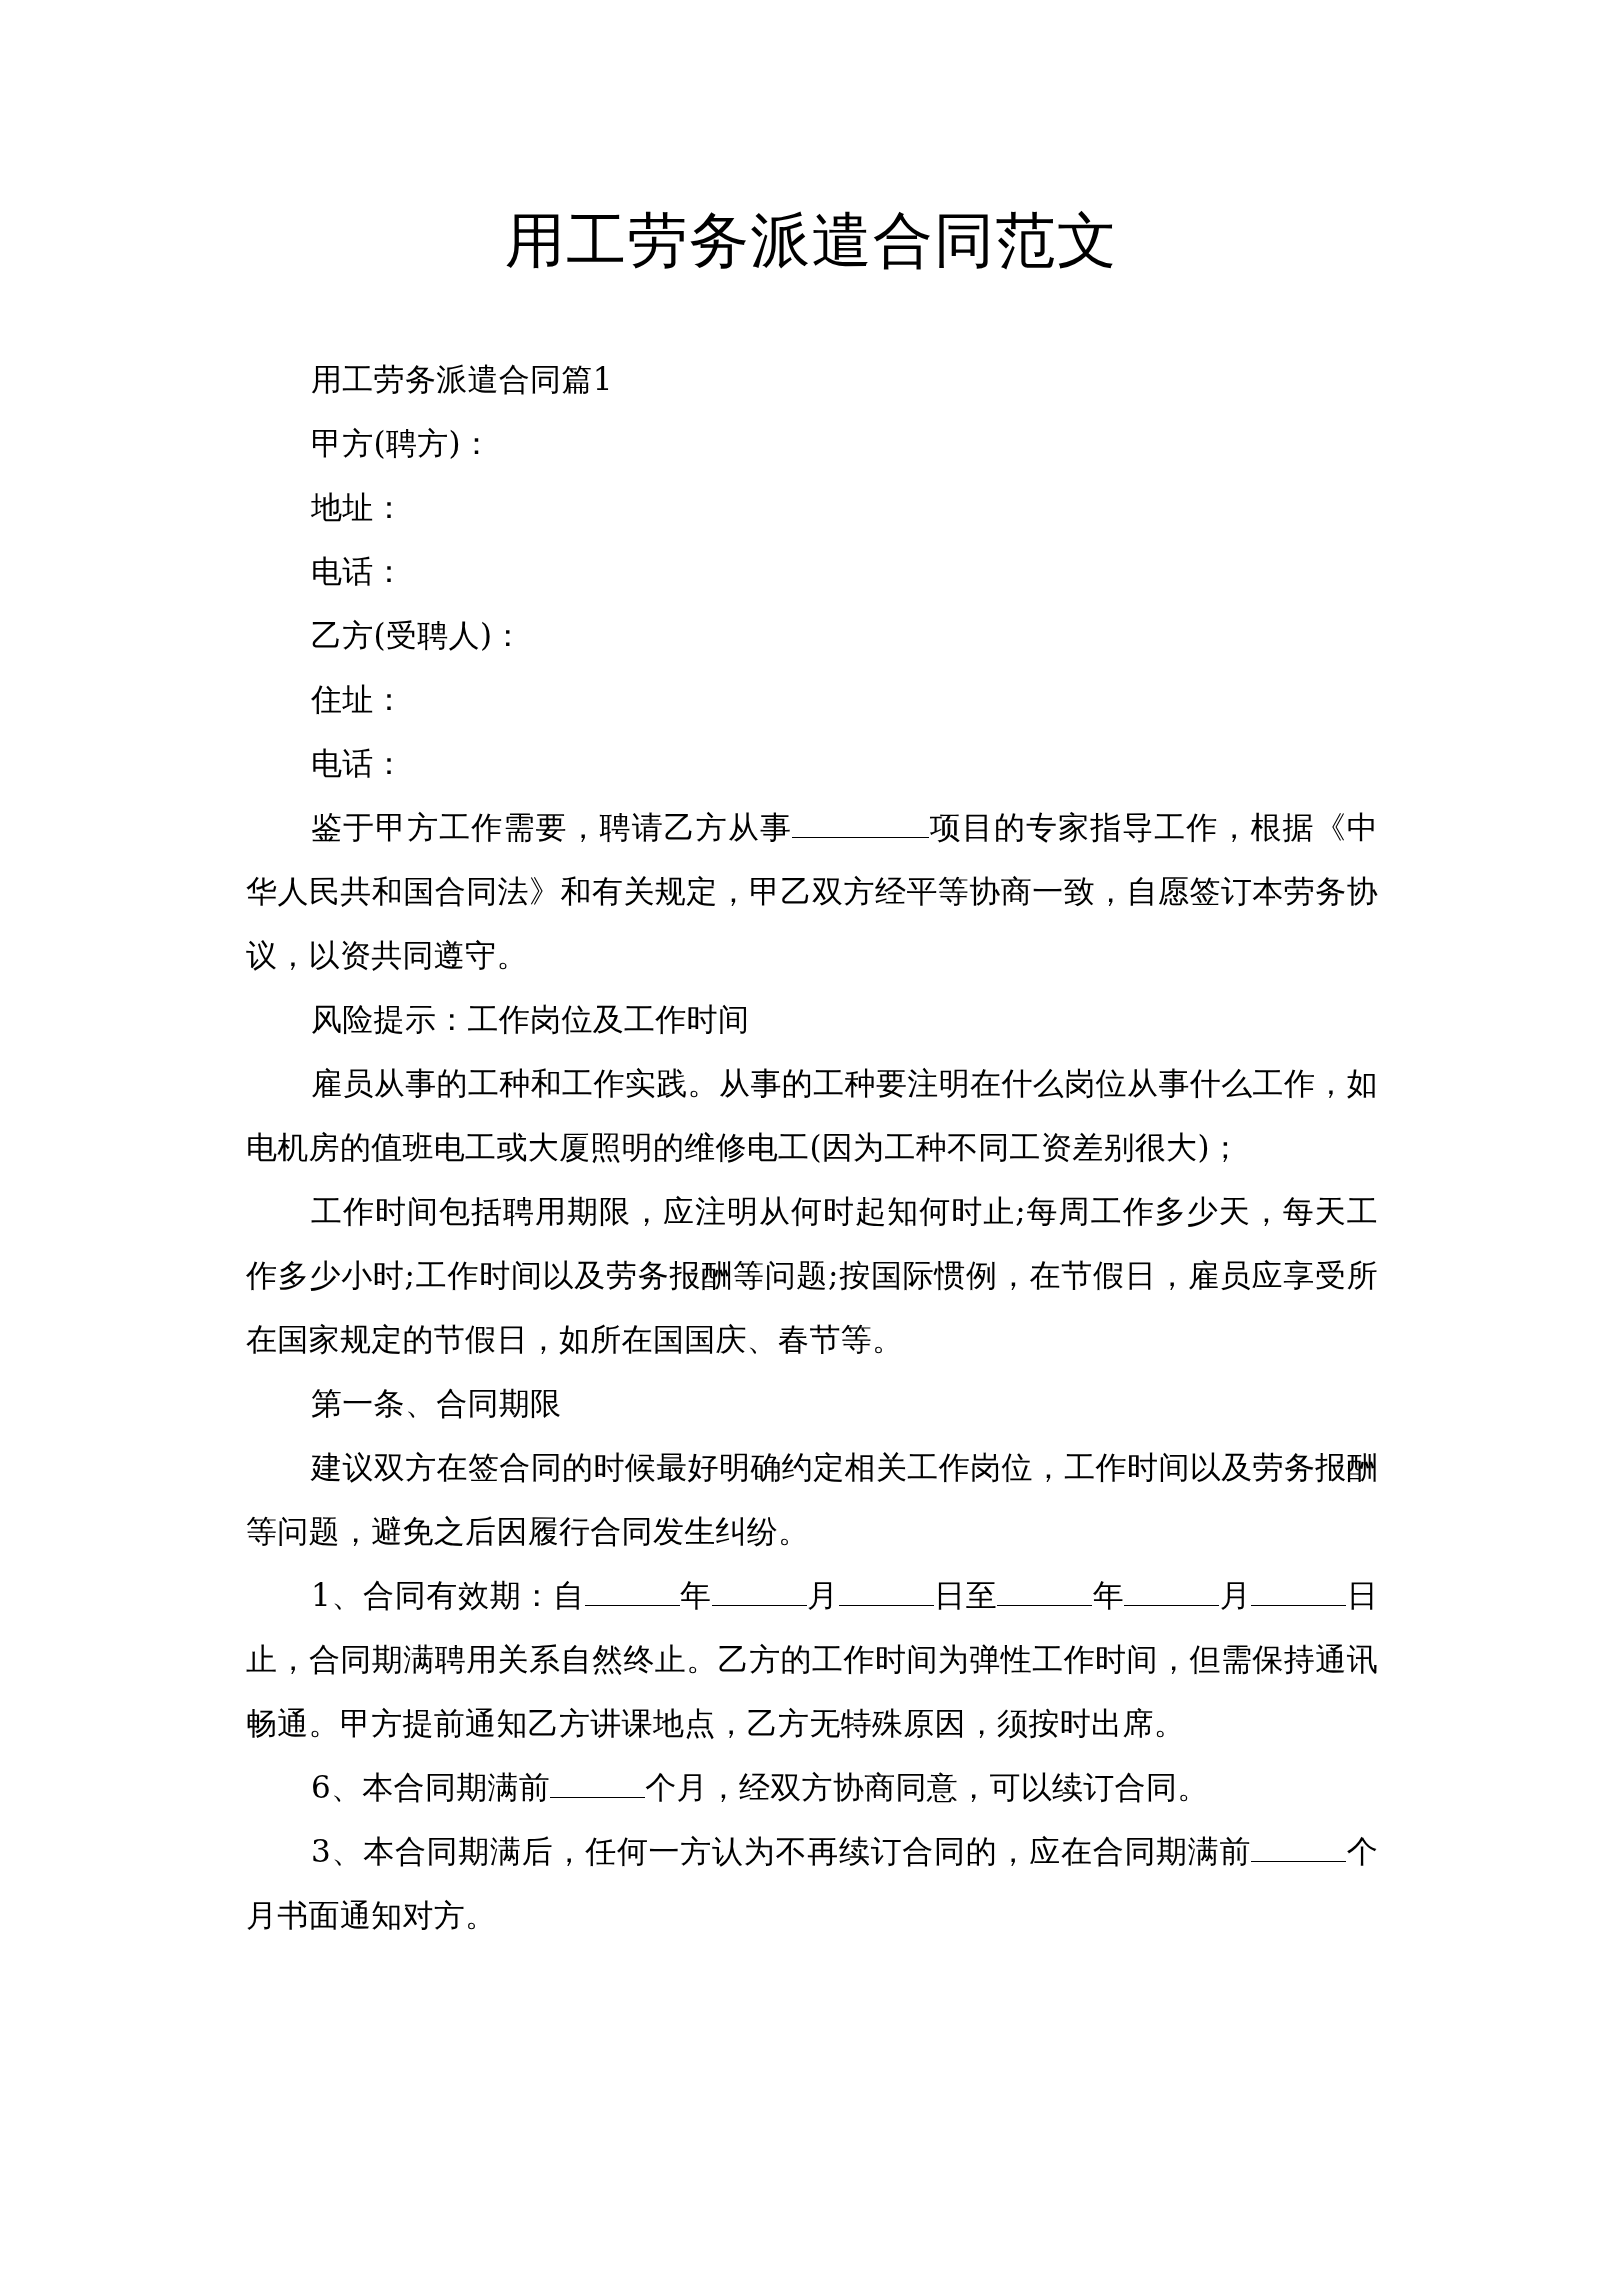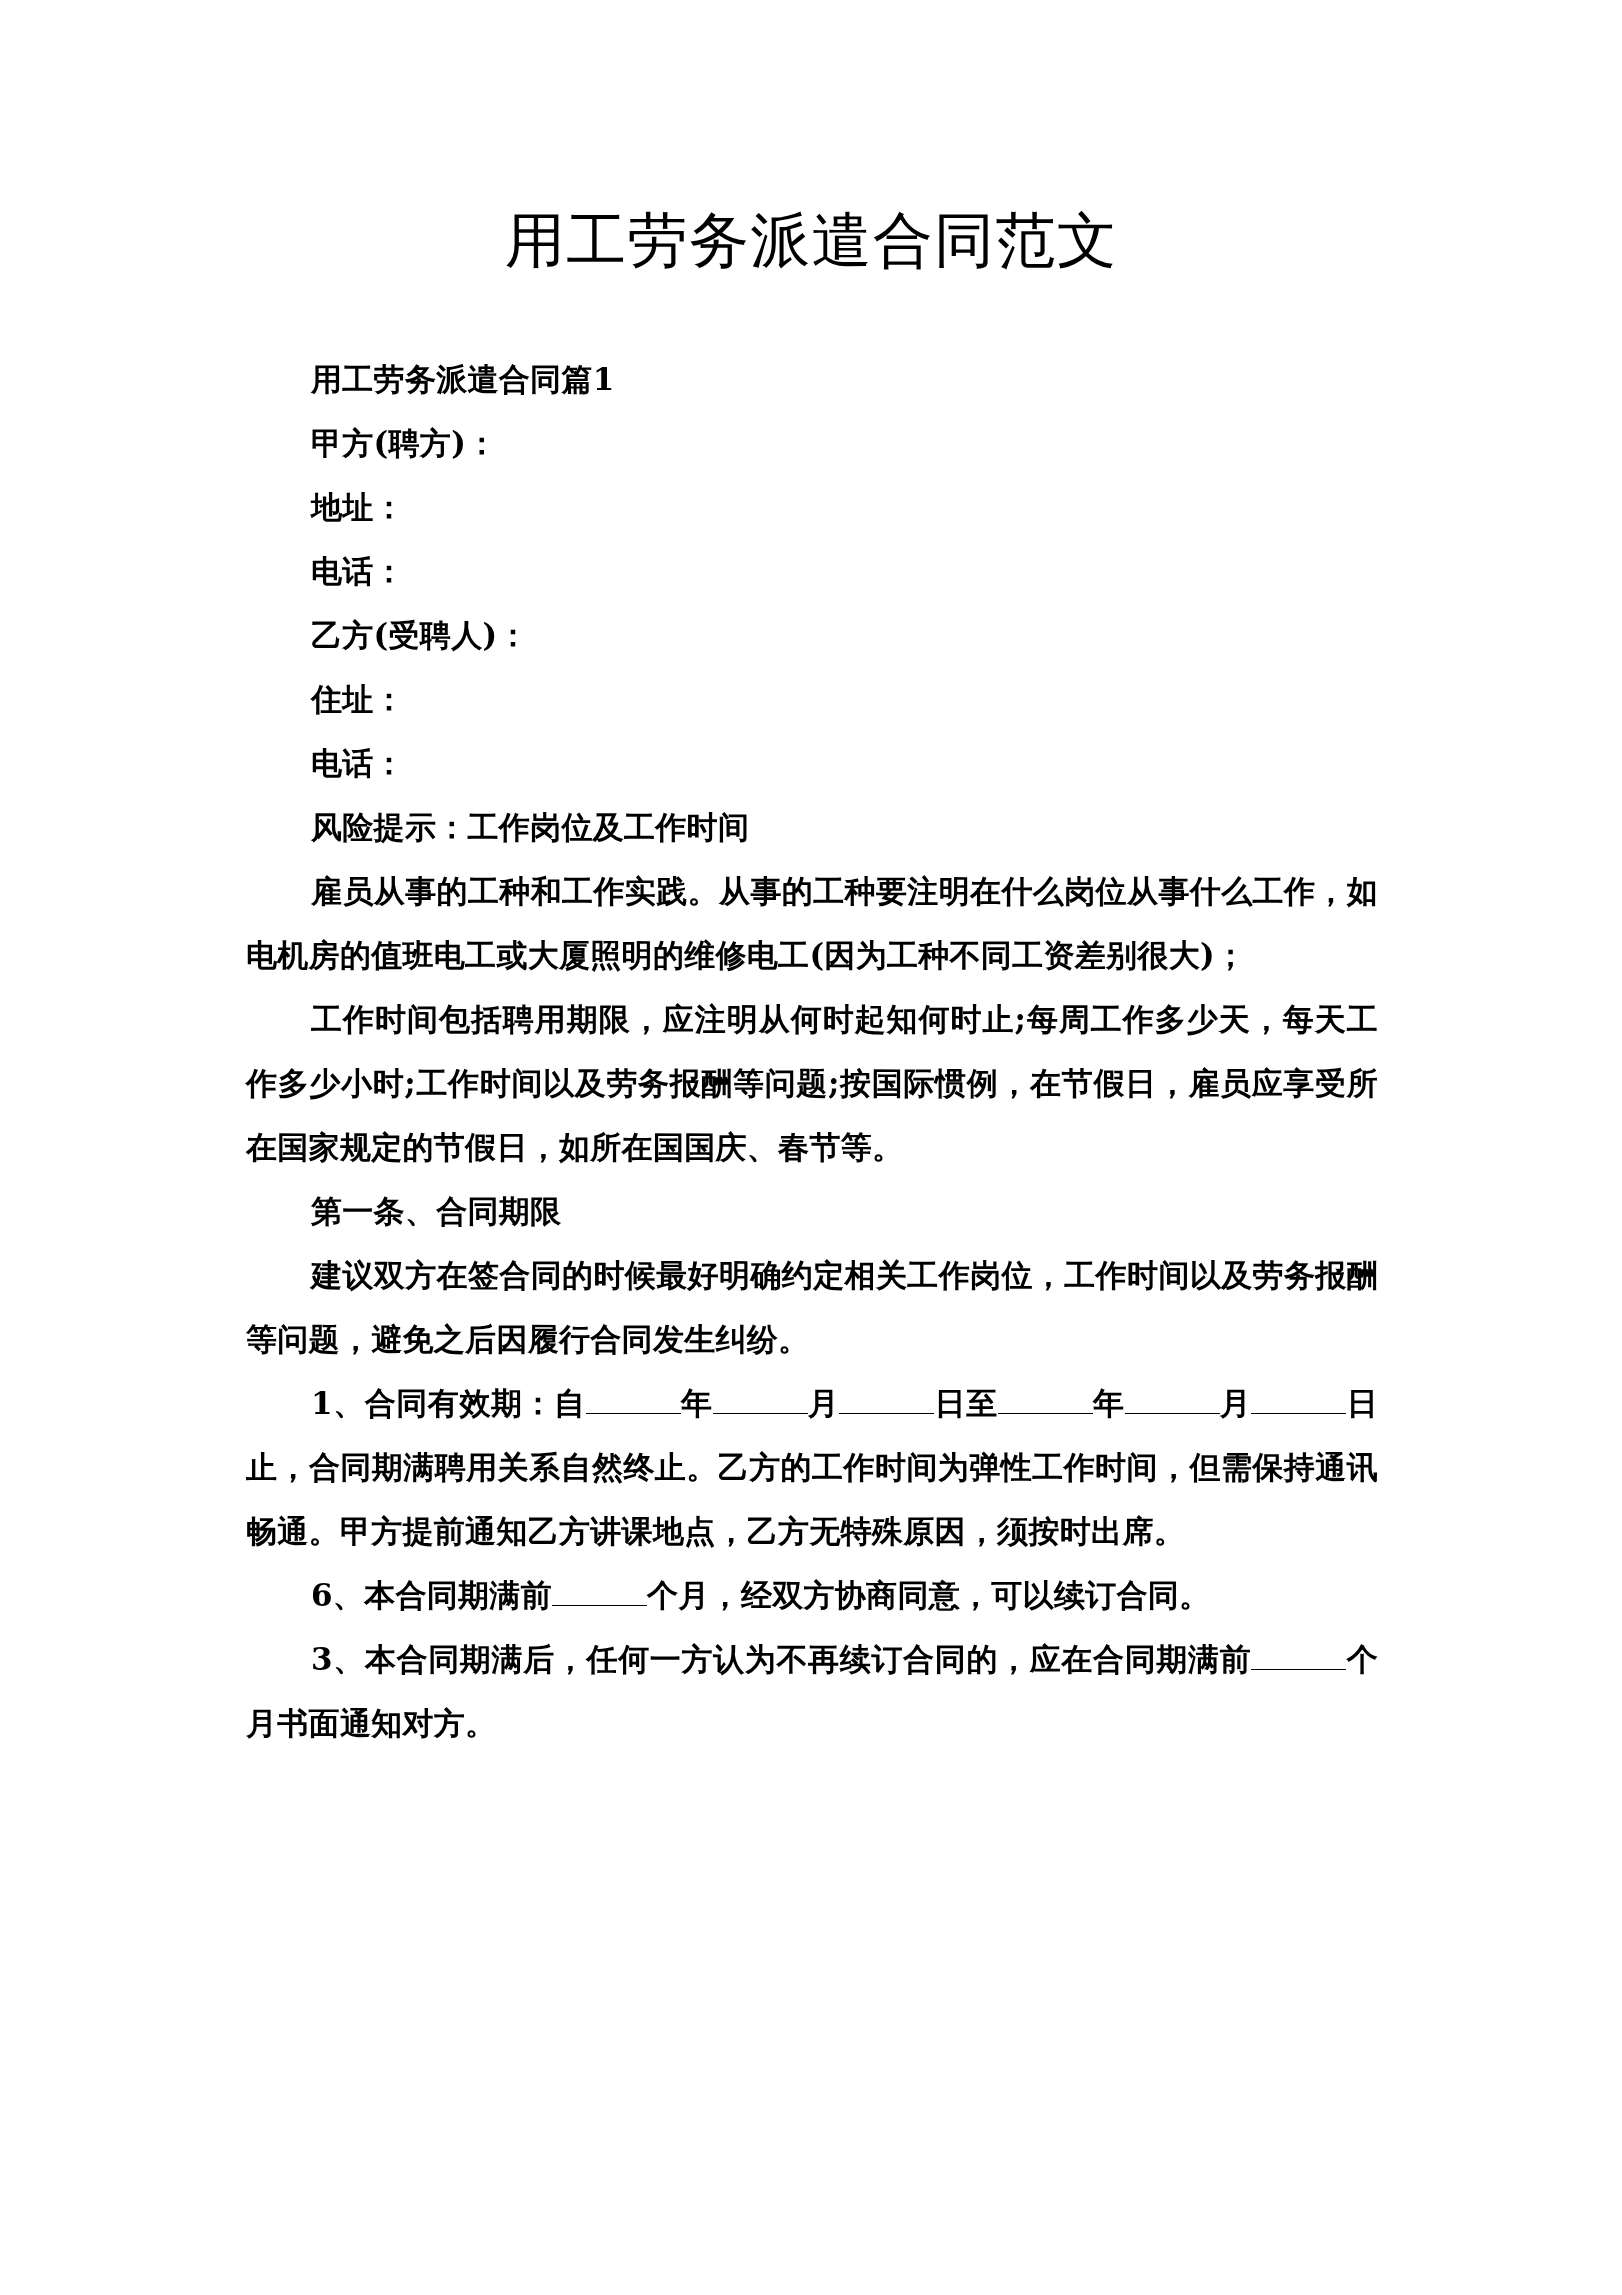--- a/index.html
+++ b/index.html
@@ -43,21 +43,20 @@
     }
     .para {
       font-size: 31px;
       line-height: 64px;
       margin: 0;
       text-indent: 65px;
       text-align: justify;
       text-align-last: left;
       letter-spacing: 0.3px;
       word-break: break-all;
-      font-weight: bold;
     }
     .blank {
       display: inline-block;
       border-bottom: 1.3px solid #000;
       height: 26px;
       vertical-align: baseline;
     }
     .blank-long { width: 137px; }
     .blank-short { width: 95px; }
   </style>
@@ -69,20 +68,21 @@
 
   <div class="body-text">
     <p class="para">用工劳务派遣合同篇1</p>
     <p class="para">甲方(聘方)：</p>
     <p class="para">地址：</p>
     <p class="para">电话：</p>
     <p class="para">乙方(受聘人)：</p>
     <p class="para">住址：</p>
     <p class="para">电话：</p>
 
+    <p class="para"><span>鉴于甲方工作需要，聘请乙方从事</span><span class="blank blank-long"></span><span>项目的专家指导工作，根据《中华人民共和国合同法》和有关规定，甲乙双方经平等协商一致，自愿签订本劳务协议，以资共同遵守。</span></p>
 
     <p class="para">风险提示：工作岗位及工作时间</p>
     <p class="para">雇员从事的工种和工作实践。从事的工种要注明在什么岗位从事什么工作，如电机房的值班电工或大厦照明的维修电工(因为工种不同工资差别很大)；</p>
     <p class="para">工作时间包括聘用期限，应注明从何时起知何时止;每周工作多少天，每天工作多少小时;工作时间以及劳务报酬等问题;按国际惯例，在节假日，雇员应享受所在国家规定的节假日，如所在国国庆、春节等。</p>
     <p class="para">第一条、合同期限</p>
     <p class="para">建议双方在签合同的时候最好明确约定相关工作岗位，工作时间以及劳务报酬等问题，避免之后因履行合同发生纠纷。</p>
 
     <p class="para"><span>1、合同有效期：自</span><span class="blank blank-short"></span><span>年</span><span class="blank blank-short"></span><span>月</span><span class="blank blank-short"></span><span>日至</span><span class="blank blank-short"></span><span>年</span><span class="blank blank-short"></span><span>月</span><span class="blank blank-short"></span><span>日止，合同期满聘用关系自然终止。乙方的工作时间为弹性工作时间，但需保持通讯畅通。甲方提前通知乙方讲课地点，乙方无特殊原因，须按时出席。</span></p>
 
     <p class="para"><span>6、本合同期满前</span><span class="blank blank-short"></span><span>个月，经双方协商同意，可以续订合同。</span></p>

